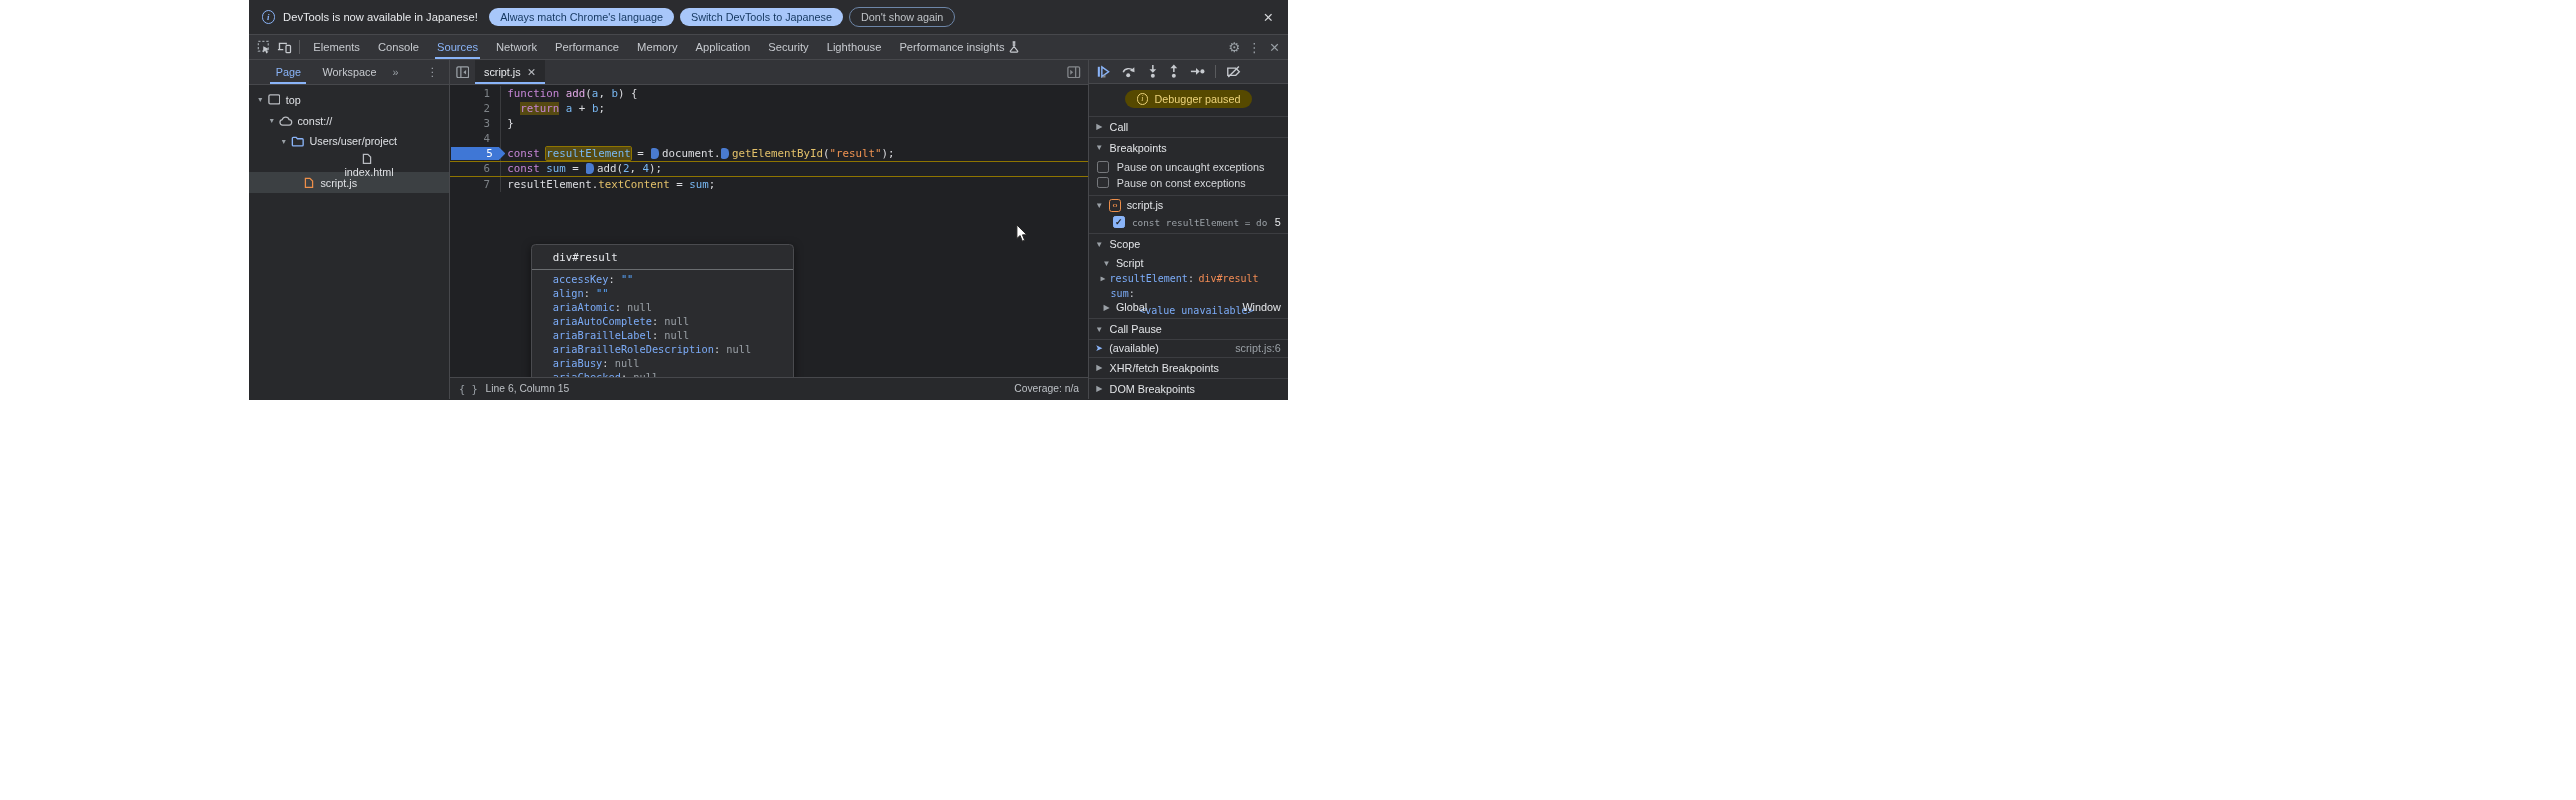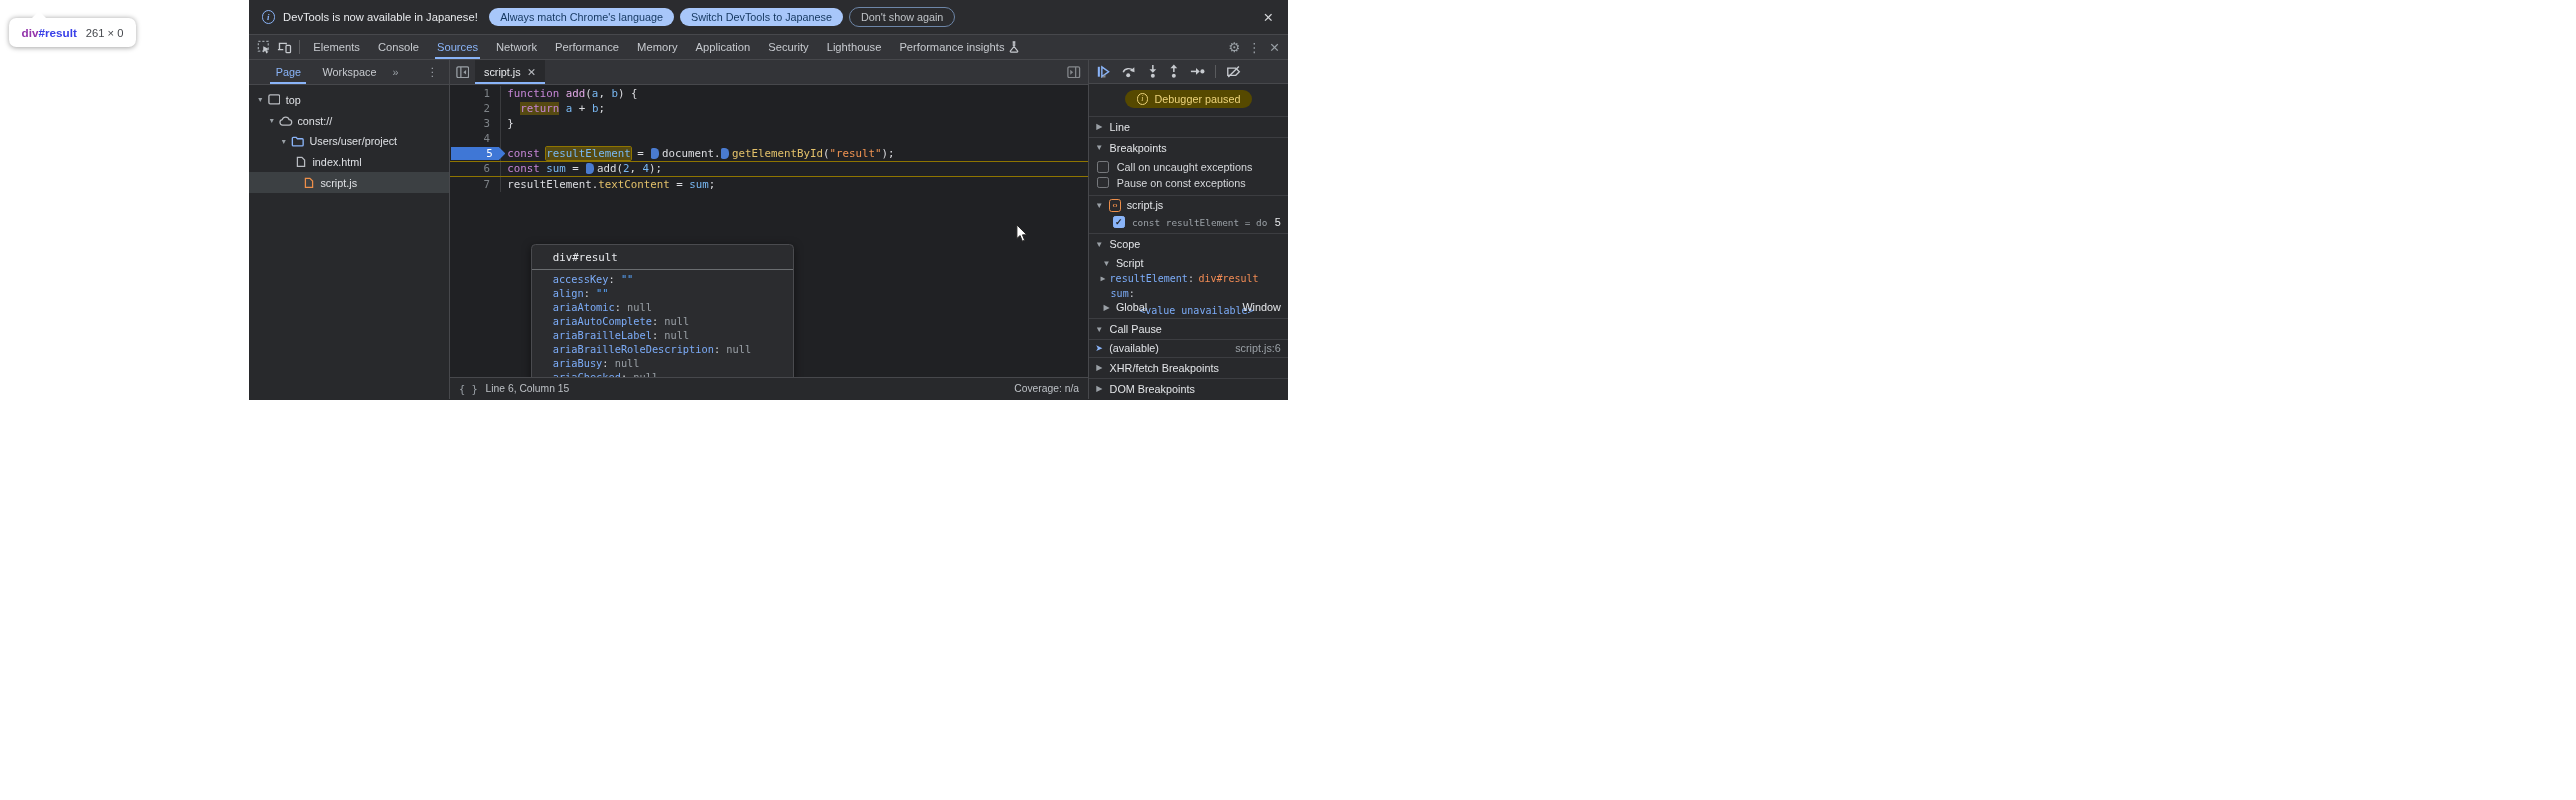--- a/index.html
+++ b/index.html
@@ -128,26 +128,20 @@
   .pad-b { padding-bottom:3.6px; }
 
   
   .cursor { position:absolute; z-index:12; }
 </style>
 </head>
 <body>
 
 <div class="app">
 
-  <div class="page-area">
-    <div class="el-tooltip">
-      <div class="arrow"></div>
-      <span class="tag">div</span><span class="id">#result</span><span class="dims">261 × 0</span>
-    </div>
-  </div>
 
   <div class="devtools">
 
     <div class="banner">
       <span class="info-circ">i</span>
       <span class="banner-msg">DevTools is now available in Japanese!</span>
       <span id="banner-buttons"><span class="pill filled" style="margin-right: 6.3px;">Always match Chrome's language</span><span class="pill filled" style="margin-right: 6.3px;">Switch DevTools to Japanese</span><span class="pill outline" style="margin-right: 6.3px;">Don't show again</span></span>
       <span class="spacer"></span>
       <span class="banner-close">✕</span>
     </div>
@@ -238,21 +232,21 @@
             </div>
             <div class="tree-row" style="padding-left: 29px;">
               <span class="tw">▾</span>
               <span class="ticon">
                 <svg width="13.5" height="10.8" viewBox="0 0 15 12">
                   <path d="M1.5 2.5 a1 1 0 0 1 1 -1 h3.2 l1.4 1.6 h5.4 a1 1 0 0 1 1 1 v5.9 a1 1 0 0 1 -1 1 h-10 a1 1 0 0 1 -1 -1 Z" fill="none" stroke="#8ab4f8" stroke-width="1.5"></path>
                 </svg>
               </span>
               <span>Users/user/project</span>
             </div>
-            <div class="tree-row" style="padding-left: 32px;">
+            <div class="tree-row" style="padding-left: 40px; flex-direction: column;">
               <span class="tw"></span>
               <span class="ticon">
                 <svg width="10" height="11.7" viewBox="0 0 11 13">
                   <path d="M1.5 1.5 h5 l3 3 v7 h-8 Z" fill="none" stroke="#b9bcc1" stroke-width="1.4"></path>
                 </svg>
               </span>
               <span>index.html</span>
             </div>
             <div class="tree-row selected" style="padding-left: 40px;">
               <span class="tw"></span>
@@ -384,30 +378,30 @@
 
         <div class="paused-wrap">
           <span class="paused-pill">
             <span class="ic">i</span>
             <span>Debugger paused</span>
           </span>
         </div>
 
         <div class="sec sec-header">
           <span class="arr">▶</span>
-          <span>Line</span>
+          <span>Call</span>
         </div>
 
         <div class="sec sec-header">
           <span class="arr">▼</span>
           <span>Breakpoints</span>
         </div>
         <div class="cb-row">
           <span class="cbox"></span>
-          <span>Call on uncaught exceptions</span>
+          <span>Pause on uncaught exceptions</span>
         </div>
         <div class="cb-row pad-b">
           <span class="cbox"></span>
           <span>Pause on const exceptions</span>
         </div>
         <div class="sec bp-group" style="margin-top:1.8px">
           <span class="arr">▼</span>
           <span class="js-badge">‹›</span>
           <span>script.js</span>
         </div>

